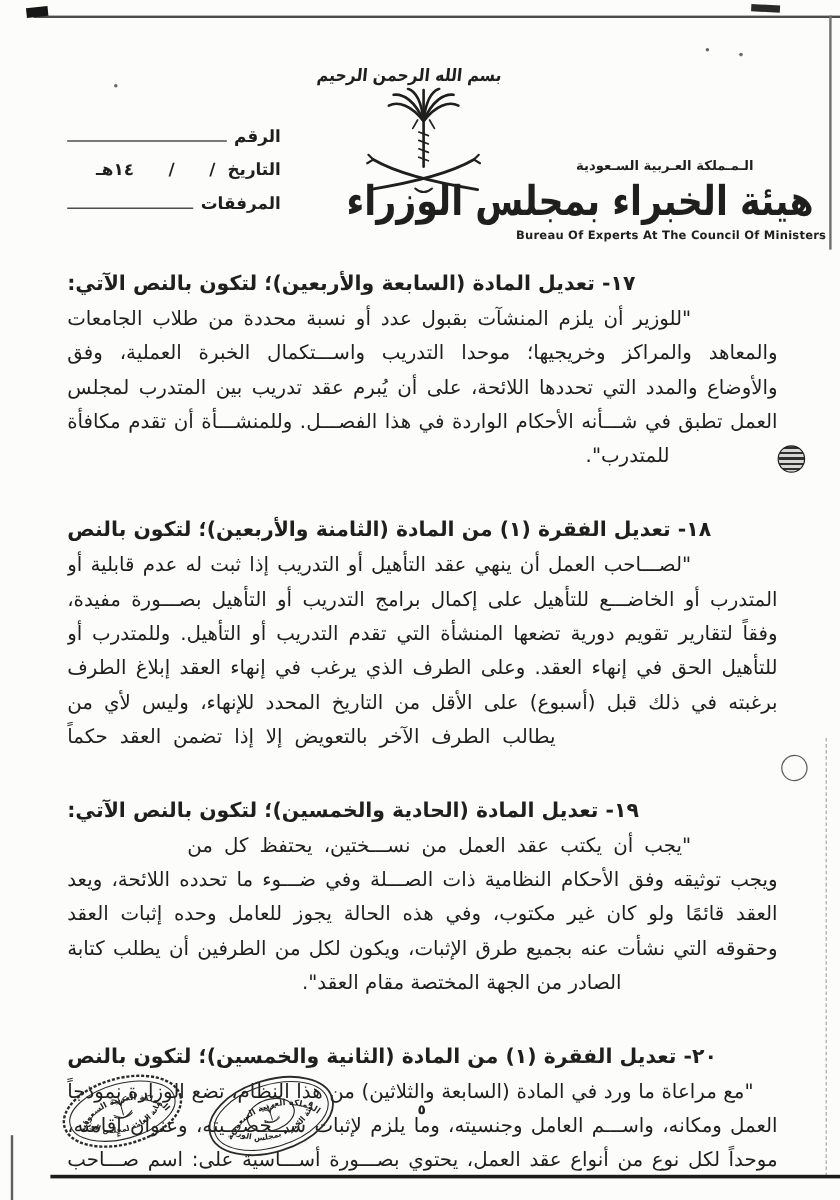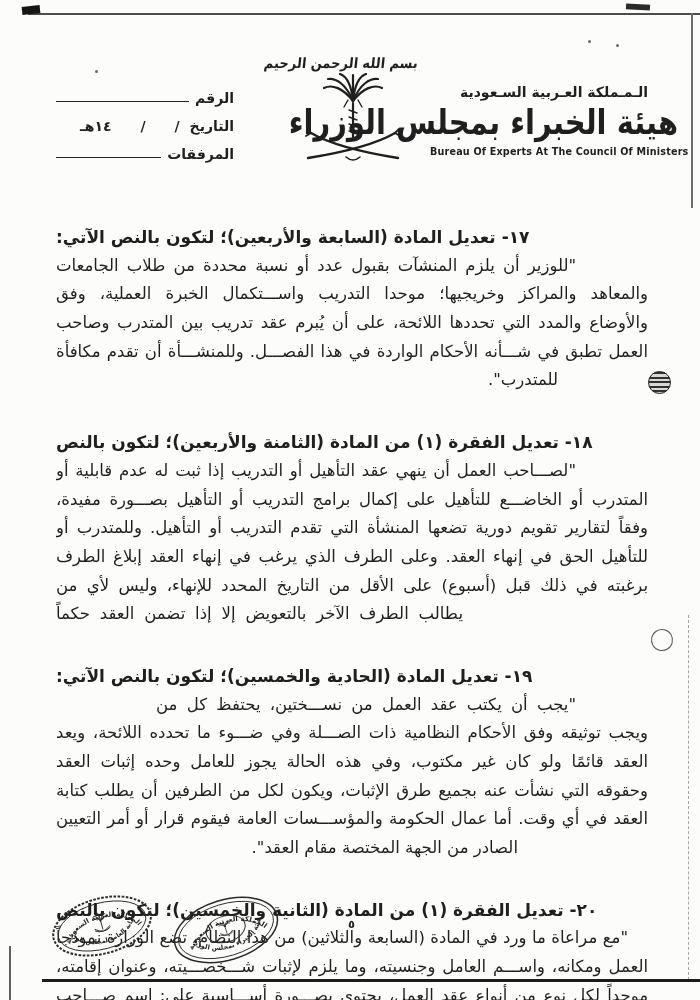--- a/index.html
+++ b/index.html
@@ -18,27 +18,27 @@
   .scan-bottom{position:absolute;left:42px;right:0;top:979px;height:2.5px;background:#1c1c1c;}
   .scan-left{position:absolute;left:9px;top:946px;width:2px;height:54px;background:#5f5f5f;}
   .speck{position:absolute;width:3px;height:3px;border-radius:50%;background:#6a6a6a;}
   .punch-a{position:absolute;left:648px;top:371px;width:23px;height:23px;border-radius:50%;
     border:1.5px solid #1f1f1f;box-sizing:border-box;
     background:repeating-linear-gradient(180deg,#303030 0 2px,#d8d8d4 2px 4.5px);}
   .punch-b{position:absolute;left:651px;top:629px;width:22px;height:22px;border-radius:50%;
     border:1.8px solid #3c3c3c;box-sizing:border-box;transform:rotate(14deg);opacity:.85;}
   
   .org{position:absolute;right:22px;top:84px;width:248px;text-align:center;}
-  .org .kingdom{font-size:14px;font-weight:bold;letter-spacing:.5px;white-space:nowrap;}
+  .org .kingdom{font-size:11px;font-weight:bold;letter-spacing:.5px;white-space:nowrap;margin-top:48px;}
   .org .callig{font-size:29px;font-weight:bold;line-height:44px;transform:scaleY(1.18);white-space:nowrap;}
   .org .en{direction:ltr;font-size:9.6px;font-weight:bold;letter-spacing:.2px;white-space:nowrap;margin-top:2px;}
   .center-col{position:absolute;left:288px;top:56px;width:130px;text-align:center;}
   .bismillah{font-size:13px;font-weight:bold;transform:skewX(-6deg) scaleY(1.1);white-space:nowrap;}
   .emblem-svg{margin-top:2px;}
-  .fields{position:absolute;left:56px;top:80px;width:178px;font-size:14px;}
+  .fields{position:absolute;left:56px;top:96px;width:178px;font-size:14px;}
   .frow{display:flex;align-items:flex-end;height:28px;}
   .flabel{font-weight:bold;white-space:nowrap;padding-bottom:2px;}
   .fline{flex:1;border-bottom:1.7px solid #222;margin:0 6px 6px 0;height:12px;}
   .fdate{flex:1;font-weight:bold;word-spacing:24px;padding:0 10px 2px 0;white-space:nowrap;}
   
   .doc-text{position:absolute;top:190px;right:52px;left:56px;font-size:16.5px;line-height:28.7px;}
   .doc-text>div{height:28.7px;overflow:hidden;}
   .h{font-weight:bold;font-size:17px;text-align:left;padding-left:0;padding-right:10px;margin-top:33px;}
   .ln{text-align:justify;text-align-last:justify;}
   .ln.first{text-indent:72px;}
@@ -112,38 +112,37 @@
     <div class="frow">
       <span class="flabel">المرفقات</span>
       <span class="fline"></span>
     </div>
   </div>
 
   <main class="doc-text">
     <div class="h">١٧- تعديل المادة (السابعة والأربعين)؛ لتكون بالنص الآتي:</div>
     <div class="ln first">"للوزير أن يلزم المنشآت بقبول عدد أو نسبة محددة من طلاب الجامعات والكليات</div>
     <div class="ln">والمعاهد والمراكز وخريجيها؛ موحدا التدريب واســـتكمال الخبرة العملية، وفق الشـــروط</div>
-    <div class="ln">والأوضاع والمدد التي تحددها اللائحة، على أن يُبرم عقد تدريب بين المتدرب وصاحب</div>
+    <div class="ln">والأوضاع والمدد التي تحددها اللائحة، على أن يُبرم عقد تدريب بين المتدرب لمجلس</div>
     <div class="ln">العمل تطبق في شـــأنه الأحكام الواردة في هذا الفصـــل. وللمنشـــأة أن تقدم مكافأة</div>
     <div class="ln last pr90">للمتدرب".</div>
 
     <div class="h">١٨- تعديل الفقرة (١) من المادة (الثامنة والأربعين)؛ لتكون بالنص الآتي:</div>
     <div class="ln first">"لصـــاحب العمل أن ينهي عقد التأهيل أو التدريب إذا ثبت له عدم قابلية أو قدرة</div>
     <div class="ln">المتدرب أو الخاضـــع للتأهيل على إكمال برامج التدريب أو التأهيل بصـــورة مفيدة،</div>
     <div class="ln">وفقاً لتقارير تقويم دورية تضعها المنشأة التي تقدم التدريب أو التأهيل. وللمتدرب أو الخاضع</div>
     <div class="ln">للتأهيل الحق في إنهاء العقد. وعلى الطرف الذي يرغب في إنهاء العقد إبلاغ الطرف الآخر</div>
     <div class="ln">برغبته في ذلك قبل (أسبوع) على الأقل من التاريخ المحدد للإنهاء، وليس لأي من الطرفين أن</div>
     <div class="ln last pr185">يطالب الطرف الآخر بالتعويض إلا إذا تضمن العقد حكماً يقضي بذلك".</div>
 
     <div class="h">١٩- تعديل المادة (الحادية والخمسين)؛ لتكون بالنص الآتي:</div>
     <div class="ln first ragged">"يجب أن يكتب عقد العمل من نســـختين، يحتفظ كل من طرفيه بنســـخة منه،</div>
     <div class="ln">ويجب توثيقه وفق الأحكام النظامية ذات الصـــلة وفي ضـــوء ما تحدده اللائحة، ويعد</div>
     <div class="ln">العقد قائمًا ولو كان غير مكتوب، وفي هذه الحالة يجوز للعامل وحده إثبات العقد</div>
     <div class="ln">وحقوقه التي نشأت عنه بجميع طرق الإثبات، ويكون لكل من الطرفين أن يطلب كتابة</div>
-    <div class="ln">العقد في أي وقت. أما عمال الحكومة والمؤســـسات العامة فيقوم قرار أو أمر التعيين</div>
     <div class="ln last pr130">الصادر من الجهة المختصة مقام العقد".</div>
 
     <div class="h">٢٠- تعديل الفقرة (١) من المادة (الثانية والخمسين)؛ لتكون بالنص الآتي:</div>
     <div class="ln firstsm">"مع مراعاة ما ورد في المادة (السابعة والثلاثين) من هذا النظام، تضع الوزارة نموذجاً</div>
     <div class="ln">العمل ومكانه، واســـم العامل وجنسيته، وما يلزم لإثبات شـــخصـــيته، وعنوان إقامته،</div>
     <div class="ln">موحداً لكل نوع من أنواع عقد العمل، يحتوي بصـــورة أســـاسية على: اسم صـــاحب</div>
   </main>
 
   <svg class="stamps" width="250" height="80" viewBox="0 0 250 80">
     <defs>

